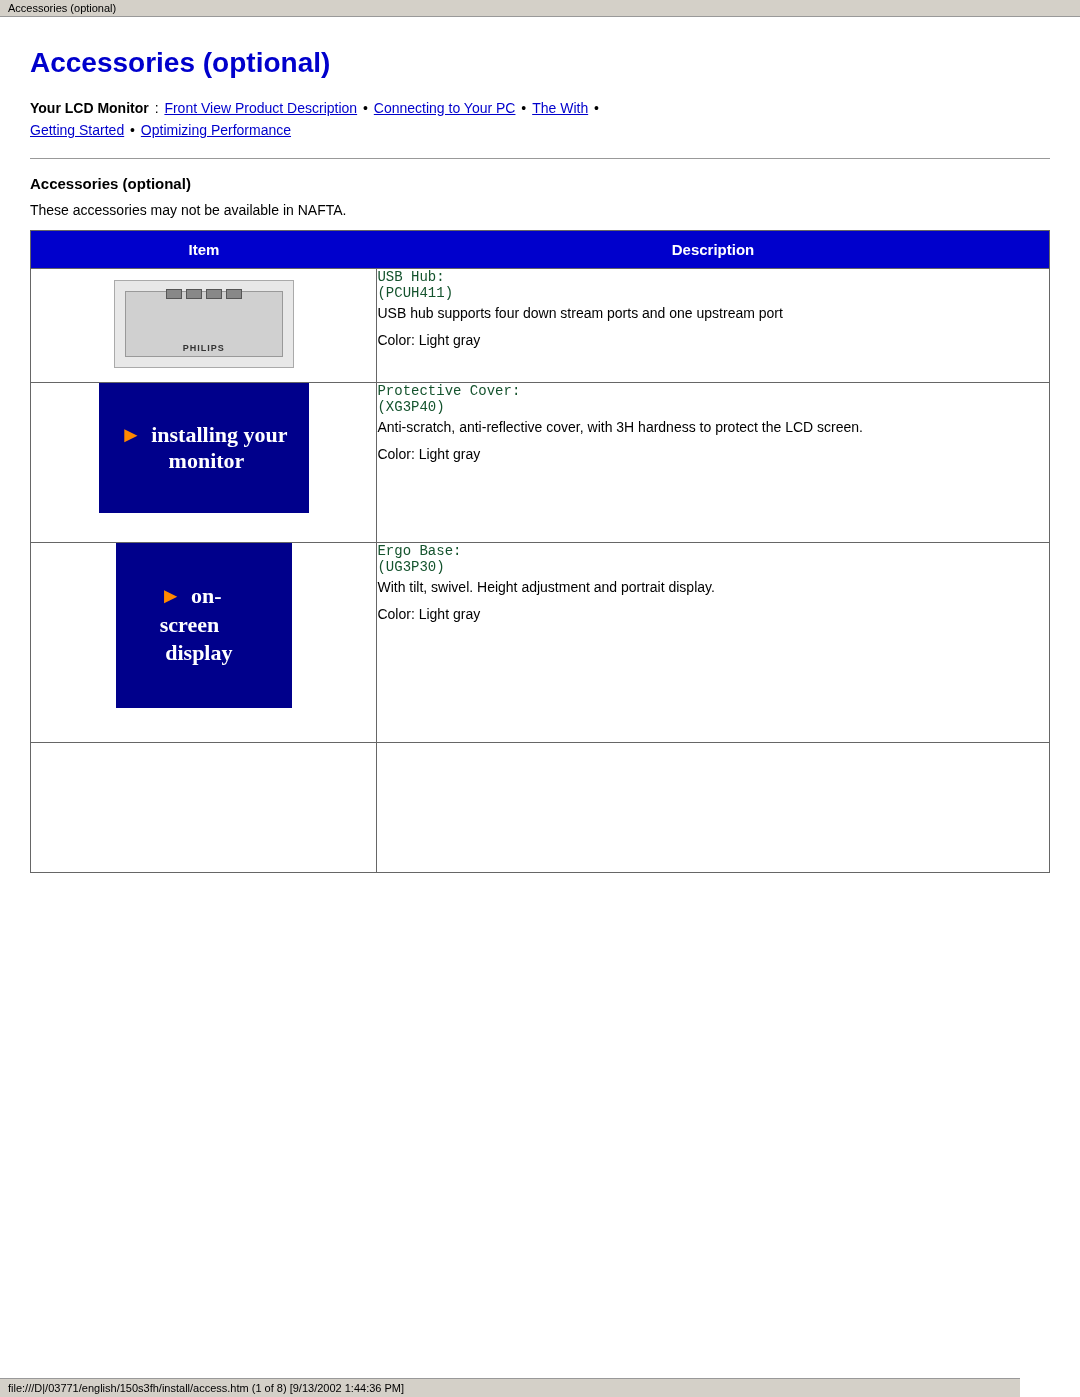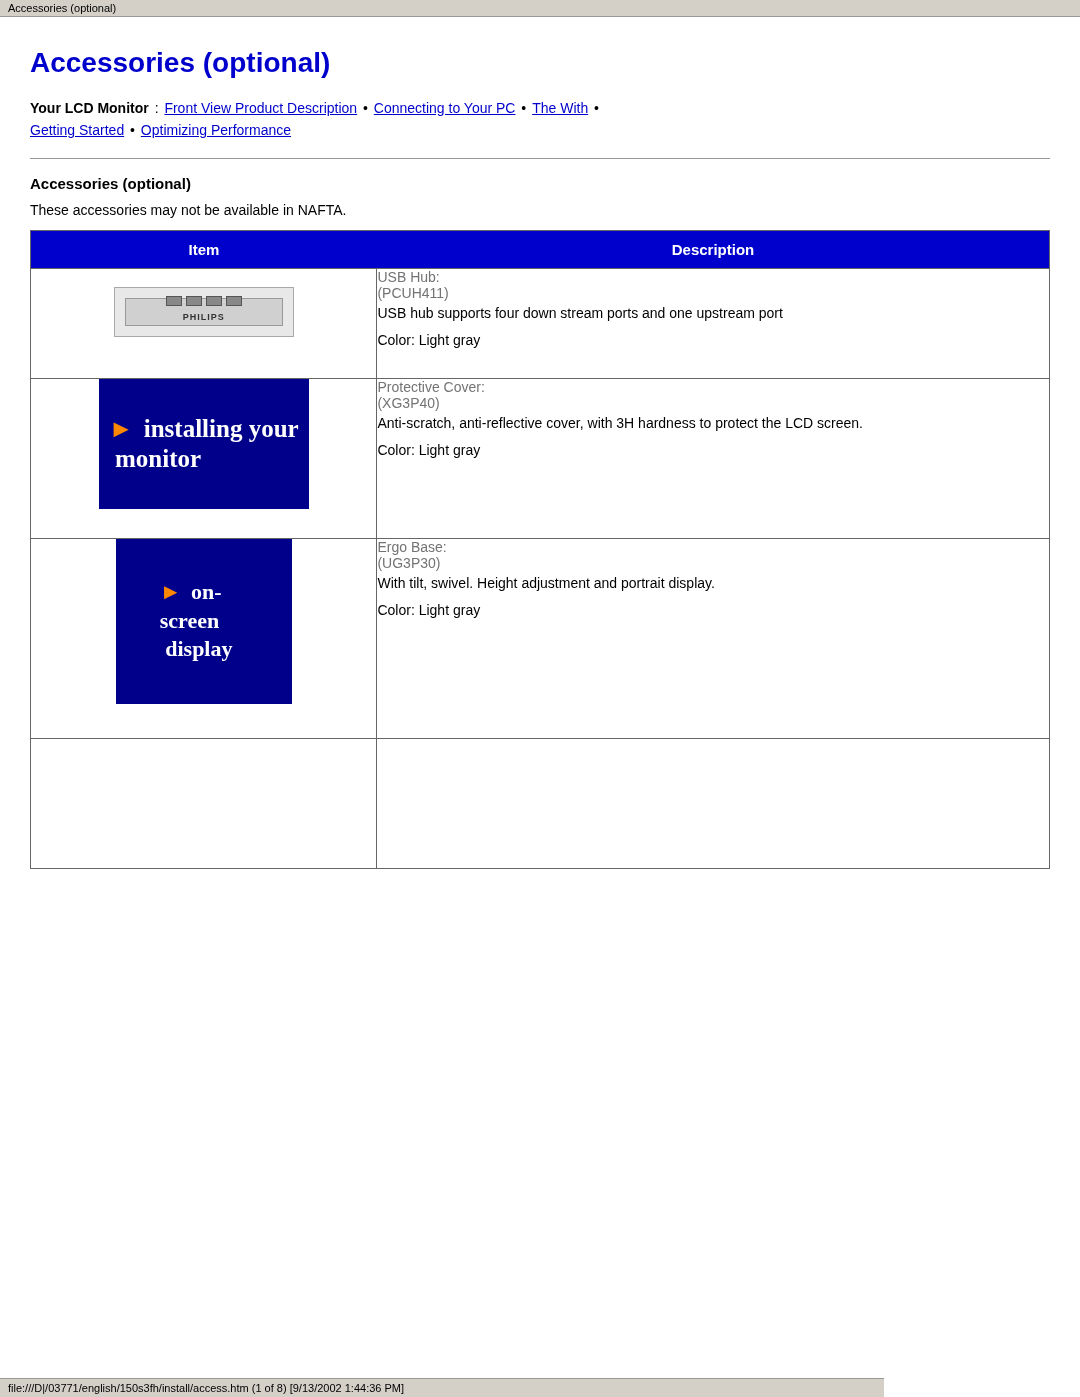--- a/index.html
+++ b/index.html
@@ -122,25 +122,25 @@
 
     .row-empty .item-cell,
     .row-empty .desc-cell {
       height: 130px;
     }
 
     
     .usb-hub-img {
       display: inline-block;
       width: 180px;
-      height: 50px;
+      height: 88px;
       background: #e8e8e8;
       border: 1px solid #aaa;
       position: relative;
-      margin: 18px auto;
+      margin: 11px auto;
     }
     .usb-hub-img::before {
       content: '';
       position: absolute;
       top: 10px; left: 10px; right: 10px; bottom: 10px;
       background: #d0d0d0;
       border: 1px solid #999;
     }
     .usb-hub-brand {
       position: absolute;
@@ -178,22 +178,22 @@
       font-weight: bold;
       font-family: 'Times New Roman', serif;
       overflow: hidden;
     }
 
     .dark-box-text {
       position: absolute;
       top: 50%;
       left: 50%;
       transform: translate(-50%, -50%);
-      text-align: left;
-      font-size: 25px;
+      text-align: center;
+      font-size: 22px;
       line-height: 1.2;
       white-space: nowrap;
     }
 
     .dark-box-arrow {
       color: #ff8800;
       font-style: normal;
       margin-right: 4px;
     }
 
@@ -215,41 +215,42 @@
       top: 50%;
       left: 50%;
       transform: translate(-50%, -50%);
       text-align: left;
       font-size: 22px;
       line-height: 1.3;
     }
 
     
     .desc-name {
-      color: #737373;
+      color: #14532d;
       font-weight: normal;
       margin-bottom: 2px;
+      font-family: Liberation Mono, monospace;
     }
 
     .desc-body {
       color: #000;
       margin-bottom: 8px;
       line-height: 1.5;
     }
 
     .desc-color {
       color: #000;
     }
 
     
     .status-bar {
       position: fixed;
       bottom: 0;
       left: 0;
-      width: 884px;
+      width: 1020px;
       background: #d4d0c8;
       border-top: 1px solid #999;
       padding: 3px 8px;
       font-size: 11px;
       color: #000;
     }
   </style>
 </head>
 <body>
 

